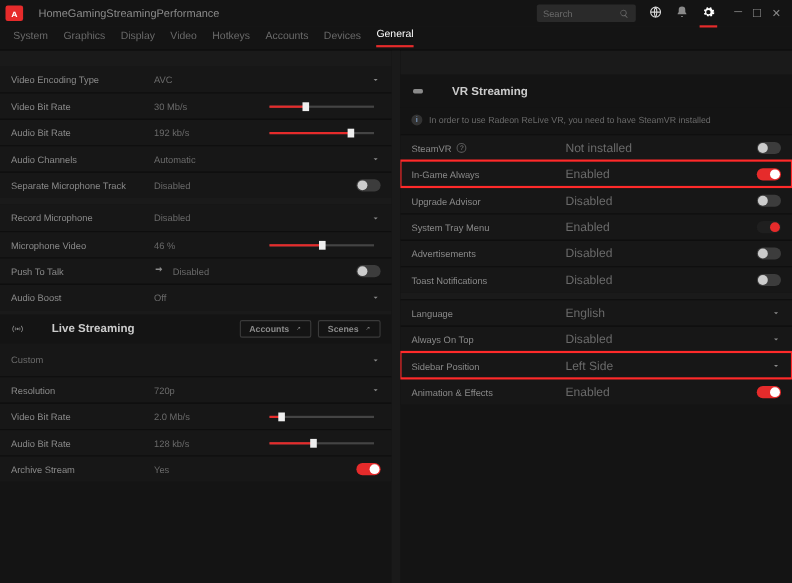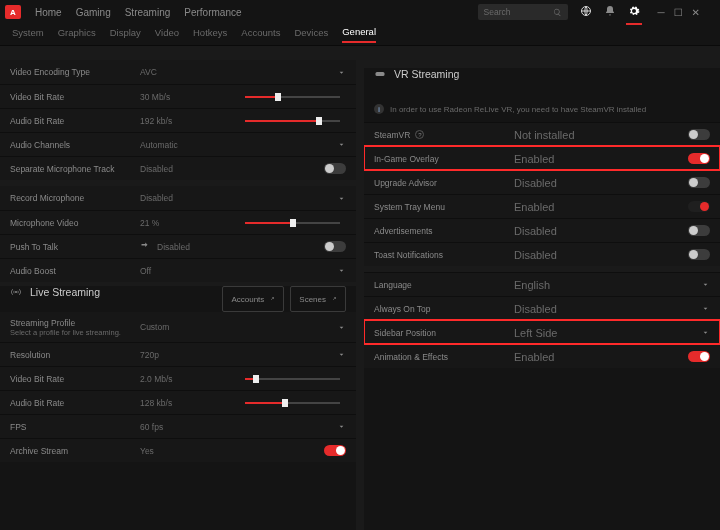--- a/index.html
+++ b/index.html
@@ -12,23 +12,23 @@
     --txt1:#8a8a8a;
     --txt2:#6a6a6a;
     --accent:#e62b2b;
     --accent-dim:#7e1919;
     --hl:#ff2a2a;
   }
   * { box-sizing:border-box; font-family:"Segoe UI",Arial,sans-serif; }
   body { margin:0; background:var(--bg0); color:var(--txt0); width:720px; height:530px; overflow:hidden; font-size:9px; }
   .titlebar { height:24px; background:var(--bg1); display:flex; align-items:center; padding:0 0 0 5px; }
   .logo { width:16px; height:14px; background:var(--accent); border-radius:2px; display:flex; align-items:center; justify-content:center; color:#fff; font-size:9px; font-weight:bold; }
-  .topnav { display:flex; gap:14px; margin-left:14px; color:var(--txt1); font-size:10px; }
+  .topnav { display:flex; margin-left:14px; color:var(--txt1); font-size:10px; }
   .topnav span { cursor:pointer; }
-  .titlebar-right { margin-left:auto; display:flex; align-items:center; gap:12px; padding-right:20px; }
+  .titlebar-right { margin-left:auto; display:flex; align-items:center; gap:12px; padding-right:10px; }
   .search { background:#2a2a2a; border-radius:2px; width:90px; height:16px; display:flex; align-items:center; padding:0 6px; color:var(--txt2); font-size:8.5px; }
   .search svg { width:9px; height:9px; margin-left:auto; fill:var(--txt2); }
   .tb-icon svg { width:12px; height:12px; fill:var(--txt1); }
   .tb-icon.active { position:relative; }
   .tb-icon.active svg { fill:#fff; }
   .tb-icon.active::after { content:""; position:absolute; left:-2px; right:-2px; bottom:-6px; height:2px; background:var(--accent); }
   .winctrl { display:flex; gap:9px; margin-left:6px; color:var(--txt1); font-size:10px; }
   .winctrl span { cursor:pointer; }
   .subnav { height:22px; background:var(--bg1); display:flex; align-items:center; padding-left:12px; gap:14px; color:var(--txt2); font-size:9.5px; border-bottom:1px solid #0a0a0a; }
   .subnav span { cursor:pointer; padding-bottom:4px;text-align:right; }
@@ -52,21 +52,21 @@
   .slider .knob { position:absolute; top:-3px; width:6px; height:8px; background:#eee; transform:translateX(-3px); }
   
   .toggle { width:22px; height:11px; border-radius:6px; background:#3c3c3c; position:relative; }
   .toggle::after { content:""; position:absolute; top:1px; width:9px; height:9px; border-radius:50%; background:#ccc; }
   .toggle.off::after { left:1px; }
   .toggle.on { background:var(--accent); }
   .toggle.on::after { right:1px; background:#fff; }
   .toggle.onred { background:#1f1f1f; }
   .toggle.onred::after { right:1px; background:var(--accent); }
   
-  .section { height:30px; display:flex; padding:0 10px; background:var(--bg1); color:#ccc; font-size:10.5px; gap:8px; border-top:4px solid var(--bg0); }
+  .section { height:30px; display:flex; align-items:center; padding:0 10px; background:var(--bg1); color:#ccc; font-size:10.5px; gap:25px; border-top:4px solid var(--bg0);font-weight:bold; }
   .section svg { width:12px; height:12px; fill:var(--txt1); }
   .section .sec-right { margin-left:auto; display:flex; gap:6px; }
   .pillbtn { border:1px solid #3a3a3a; border-radius:2px; padding:2.5px 8px; font-size:8px; color:var(--txt1); display:flex; align-items:center; gap:4px; cursor:pointer; }
   .pillbtn svg { width:7px; height:7px; fill:var(--txt1); }
   .info-row { display:flex; align-items:center; gap:6px; padding:6px 10px 8px 10px; color:var(--txt2); font-size:8px; background:var(--bg1); }
   .info-row .circle { width:10px; height:10px; border-radius:50%; background:#333; color:#9ac7ff; display:flex; align-items:center; justify-content:center; font-size:7px; }
   .row-r { height:24px; display:flex; align-items:center; padding:0 10px; border-top:1px solid var(--sep); background:#171717; }
   .row-r .lbl { flex:0 0 140px; color:var(--txt1); font-size:8.5px; display:flex; align-items:center; gap:5px; }
   .row-r .val { flex:1; color:var(--txt2); font-size:11px; }
   .row-r .ctrl { width:26px; display:flex; justify-content:flex-end; }
@@ -185,21 +185,21 @@
       <span class="val">Disabled</span>
       <span class="ctrl chev">
           <svg viewBox="0 0 24 24">
             <path d="M7 10l5 5 5-5z"></path>
           </svg>
         </span>
     </div>
 
     <div class="row">
       <span class="lbl">Microphone Video</span>
-      <span class="val">21 %</span>
+      <span class="val">46 %</span>
       <div class="ctrl">
           <div class="slider">
             <div class="fill" style="width:50%"></div>
             <div class="knob" style="left:50%"></div>
           </div>
         </div>
     </div>
 
     <div class="row">
       <span class="lbl">Push To Talk</span>
@@ -237,24 +237,20 @@
         <div class="pillbtn">
             <span>Scenes</span>
             <svg viewBox="0 0 24 24">
               <path d="M14 4h6v6h-2V7l-7 7-1-1 7-7h-3z"></path>
             </svg>
           </div>
       </div>
     </div>
 
     <div class="row tall first">
-      <span class="lbl">
-        <span>Streaming Profile</span>
-        <span class="sub">Select a profile for live streaming.</span>
-      </span>
       <span class="val">Custom</span>
       <span class="ctrl chev">
           <svg viewBox="0 0 24 24">
             <path d="M7 10l5 5 5-5z"></path>
           </svg>
         </span>
     </div>
 
     <div class="row">
       <span class="lbl">Resolution</span>
@@ -281,29 +277,20 @@
       <span class="lbl">Audio Bit Rate</span>
       <span class="val">128 kb/s</span>
       <div class="ctrl">
           <div class="slider">
             <div class="fill" style="width:42%"></div>
             <div class="knob" style="left:42%"></div>
           </div>
         </div>
     </div>
 
-    <div class="row">
-      <span class="lbl">FPS</span>
-      <span class="val">60 fps</span>
-      <span class="ctrl chev">
-          <svg viewBox="0 0 24 24">
-            <path d="M7 10l5 5 5-5z"></path>
-          </svg>
-        </span>
-    </div>
 
     <div class="row">
       <span class="lbl">Archive Stream</span>
       <span class="val">Yes</span>
       <div class="ctrl">
           <div class="toggle on"></div>
         </div>
     </div>
   </div>
 
@@ -327,21 +314,21 @@
           <span class="help">?</span>
         </span>
       <span class="val">Not installed</span>
       <div class="ctrl">
           <div class="toggle off"></div>
         </div>
     </div>
 
 
     <div class="row-r first highlight">
-      <span class="lbl">In-Game Overlay</span>
+      <span class="lbl">In-Game Always</span>
       <span class="val">Enabled</span>
       <div class="ctrl">
           <div class="toggle on"></div>
         </div>
     </div>
 
     <div class="row-r">
       <span class="lbl">Upgrade Advisor</span>
       <span class="val">Disabled</span>
       <div class="ctrl">

